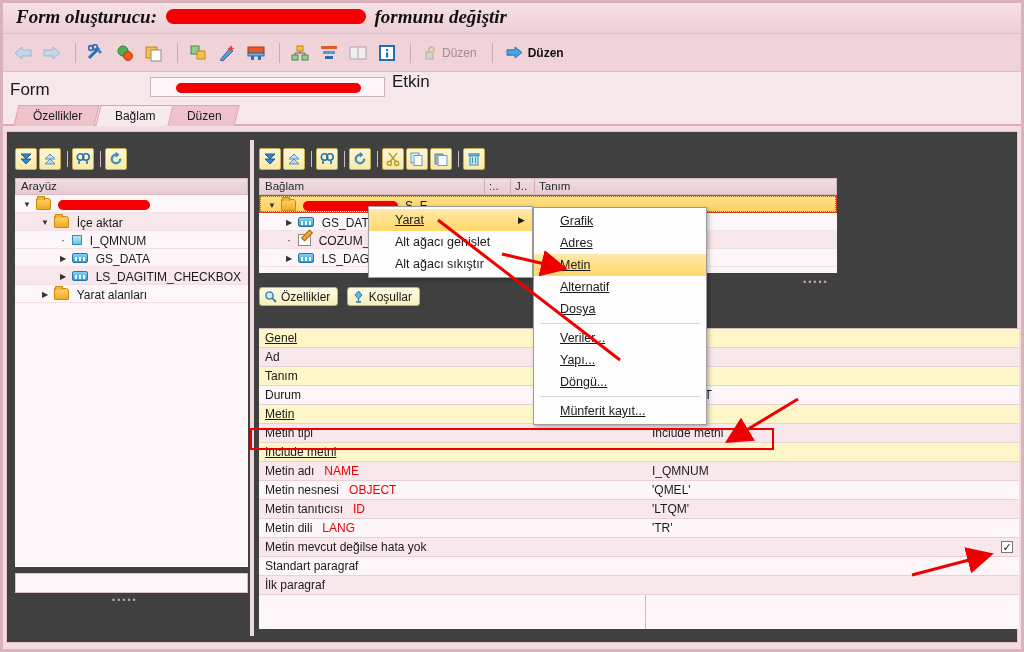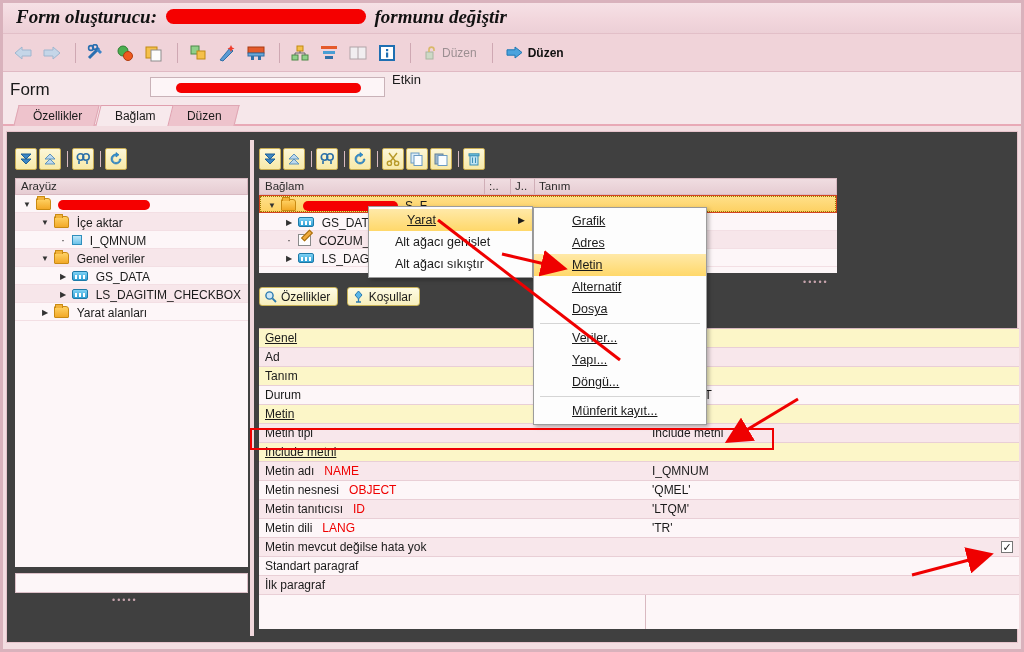--- a/index.html
+++ b/index.html
@@ -71,21 +71,21 @@
   }
   .formrow .lbl { position: absolute; left: 10px; top: 8px; font-size: 17px; }
   .forminput {
     position: absolute; left: 150px; top: 5px; width: 235px; height: 20px;
     background: #fdf5f7; border: 1px solid #c9b2b8;
   }
   .forminput .redact2 {
     position: absolute; left: 5px; top: 5px; width: 120px; height: 10px;
     background: #f50000; border-radius: 6px;
   }
-  .formrow .etkin { position: absolute; left: 392px; top: 0; font-size: 13px; }
+  .formrow .etkin { position: absolute; left: 392px; top: 0; font-size: 17px; }
 
   
   .tabbar {
     position: absolute; left: 0; top: 104px; width: 1024px; height: 22px;
     background: #f6e7ea;
     border-bottom: 2px solid #e8a9b6;
   }
   .tab {
     position: absolute; top: 1px; height: 21px;
     line-height: 20px;
@@ -234,21 +234,21 @@
     padding:2px 0; z-index:60;
   }
   .mitem {
     position:relative; height:22px; line-height:22px;
     padding-left:26px; padding-right:26px;
     font-size:12.5px; white-space:nowrap;
   }
   .mitem.hl { background: linear-gradient(to bottom,#ffe9a8,#ffd86a); }
   .mitem .sub { position:absolute; right:7px; top:0; font-size:9px; }
   .msep { height:1px; background:#d5d5d5; margin:3px 6px; }
-  .u { text-decoration: underline; margin-left: 12px; }
+  .u { text-decoration: underline; }
 
   
   .annobox {
     position:absolute; border:2px solid #ef0000; z-index:70; pointer-events:none;
   }
   .arrowsvg { position:absolute; z-index:75; pointer-events:none; }
 
   
   .dots {
     position:absolute; font-size:9px; letter-spacing:2px; color:#c6a3ac;
@@ -434,25 +434,20 @@
       </div>
       <div class="trow alt" style="padding-left:24px;">
         <span class="arrow">▼</span>
         <span class="folder"></span>
         <span class="tlabel">İçe aktar</span>
       </div>
       <div class="trow" style="padding-left:42px;">
         <span class="dotb">·</span>
         <span class="fieldbox"></span>
         <span class="tlabel">I_QMNUM</span>
-      </div>
-      <div class="trow alt" style="padding-left:24px;">
-        <span class="arrow">▼</span>
-        <span class="folder"></span>
-        <span class="tlabel">Genel veriler</span>
       </div>
       <div class="trow" style="padding-left:42px;">
         <span class="arrow">▶</span>
         <span class="struct"></span>
         <span class="tlabel">GS_DATA</span>
       </div>
       <div class="trow alt" style="padding-left:42px;">
         <span class="arrow">▶</span>
         <span class="struct"></span>
         <span class="tlabel">LS_DAGITIM_CHECKBOX</span>

